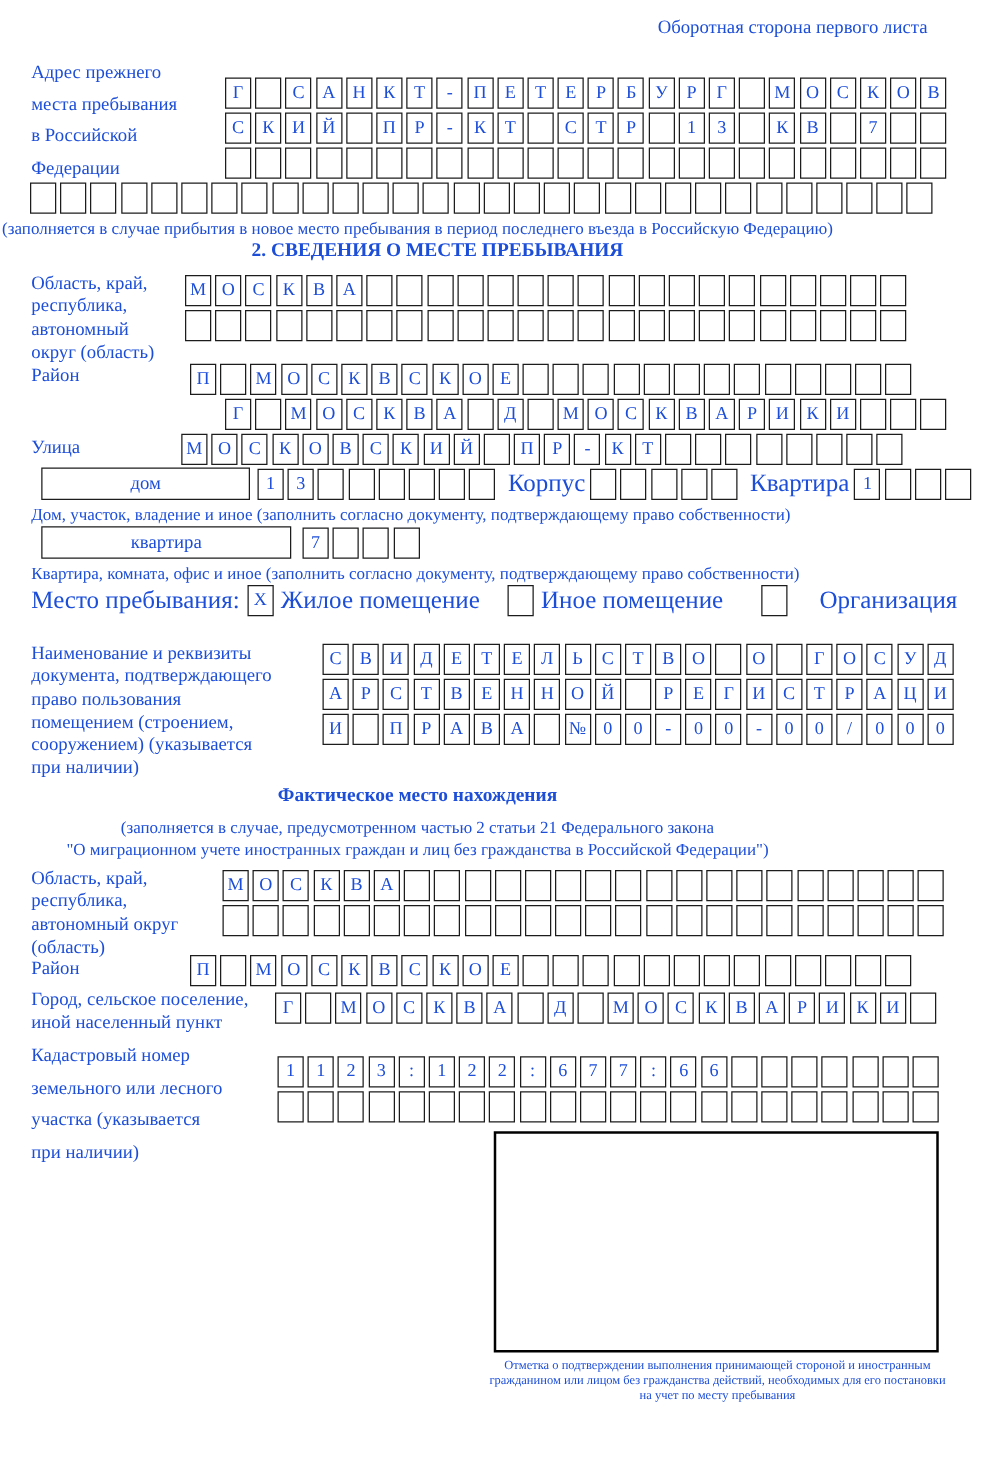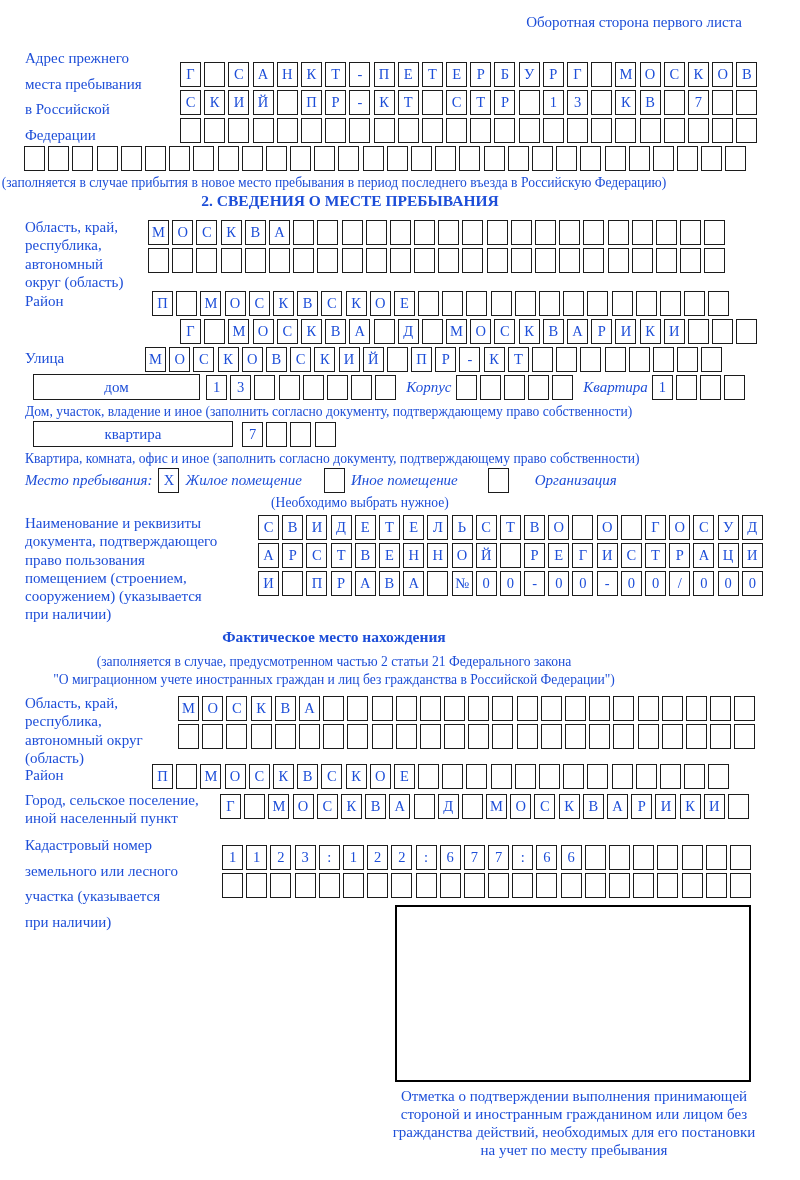--- a/index.html
+++ b/index.html
@@ -29,42 +29,42 @@
   .pos-region-rows{top:220px;left:148px;}
   .pos-district-label{top:292px;left:25px;}
   .pos-district-row{top:291px;left:152px;}
   .pos-city-label{top:317px;left:25px;}
   .pos-city-row{top:319px;left:180px;}
   .pos-street-label{top:349px;left:25px;}
   .pos-street-row{top:347px;left:145px;}
   .pos-house{top:374px;left:33px;display:flex;align-items:center;}
   .house-name{width:167px;}
   .flat-name{width:200px;}
-  .inline-label{font-size:15px;font-style:italic;}
+  .inline-label{font-size:20px;}
   .ml6{margin-left:6px;} .ml10{margin-left:10px;} .ml4{margin-left:4px;}
   .pos-house-note{top:404px;left:25px;}
   .pos-flat{top:421px;left:33px;display:flex;align-items:center;gap:9px;}
   .pos-flat-note{top:451px;left:25px;}
   .pos-stay{top:468px;left:25px;display:flex;align-items:center;}
   .pos-choose{top:495px;left:0;width:720px;text-align:center;}
   .pos-doc-label{top:514px;left:25px;}
   .pos-doc-rows{top:515px;left:258px;}
   .pos-actual-title{top:628px;}
   .pos-actual-note1{top:654px;}
   .pos-actual-note2{top:672px;}
   .pos-fregion-label{top:694px;left:25px;}
   .pos-fregion-rows{top:696px;left:178px;}
   .pos-fdistrict-label{top:766px;left:25px;}
   .pos-fdistrict-row{top:764px;left:152px;}
   .pos-fcity-label{top:791px;left:25px;}
   .pos-fcity-row{top:794px;left:220px;}
   .pos-cad-label{top:833px;left:25px;}
   .pos-cad-rows{top:845px;left:222px;}
   .pos-stamp-box{top:905px;left:395px;width:356px;height:177px;border:2px solid #000;box-sizing:border-box;}
-  .pos-stamp-note{top:1087px;left:386px;width:376px;text-align:center;font-size:15px;line-height:1.2;}
+  .pos-stamp-note{top:1087px;left:386px;width:376px;text-align:center;font-size:10px;line-height:1.2;}
 </style>
 </head>
 <body>
 
 <div class="page">
 
   <div class="abs pos-header">Оборотная сторона первого листа</div>
 
   <div class="abs pos-prev-label lbl lh-tall">Адрес прежнего
 места пребывания
@@ -371,21 +371,20 @@
 
   <div class="abs pos-stay">
     <span class="inline-label">Место пребывания:</span>
     <span class="cell ml6">X</span>
     <span class="inline-label ml6">Жилое помещение</span>
     <span class="cell ml10" style="margin-left:22px;"></span>
     <span class="inline-label ml6">Иное помещение</span>
     <span class="cell" style="margin-left:30px;"></span>
     <span class="inline-label" style="margin-left:26px;">Организация</span>
   </div>
-  <div class="abs pos-choose note">(Необходимо выбрать нужное)</div>
 
   <div class="abs pos-doc-label lbl">Наименование и реквизиты
 документа, подтверждающего
 право пользования
 помещением (строением,
 сооружением) (указывается
 при наличии)</div>
   <div class="abs pos-doc-rows rows">
     <div class="boxrow">
         <span class="cell">С</span>

